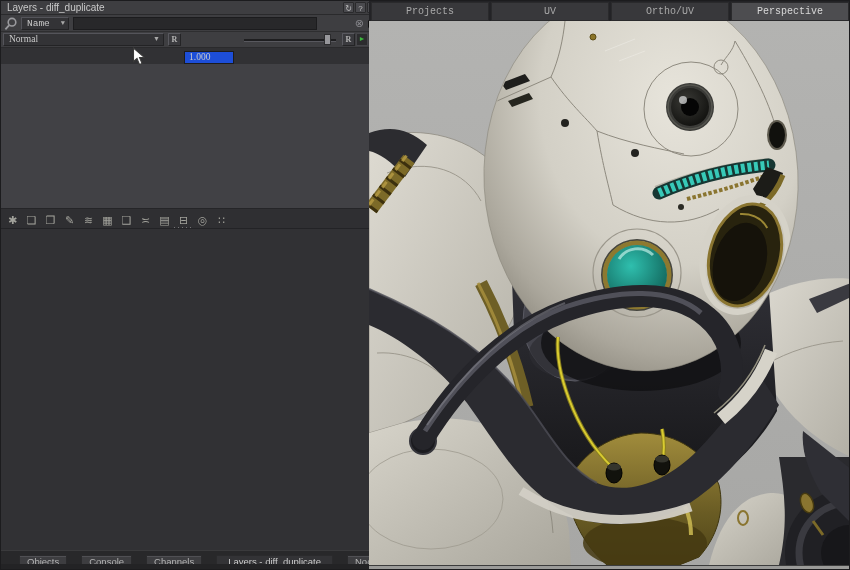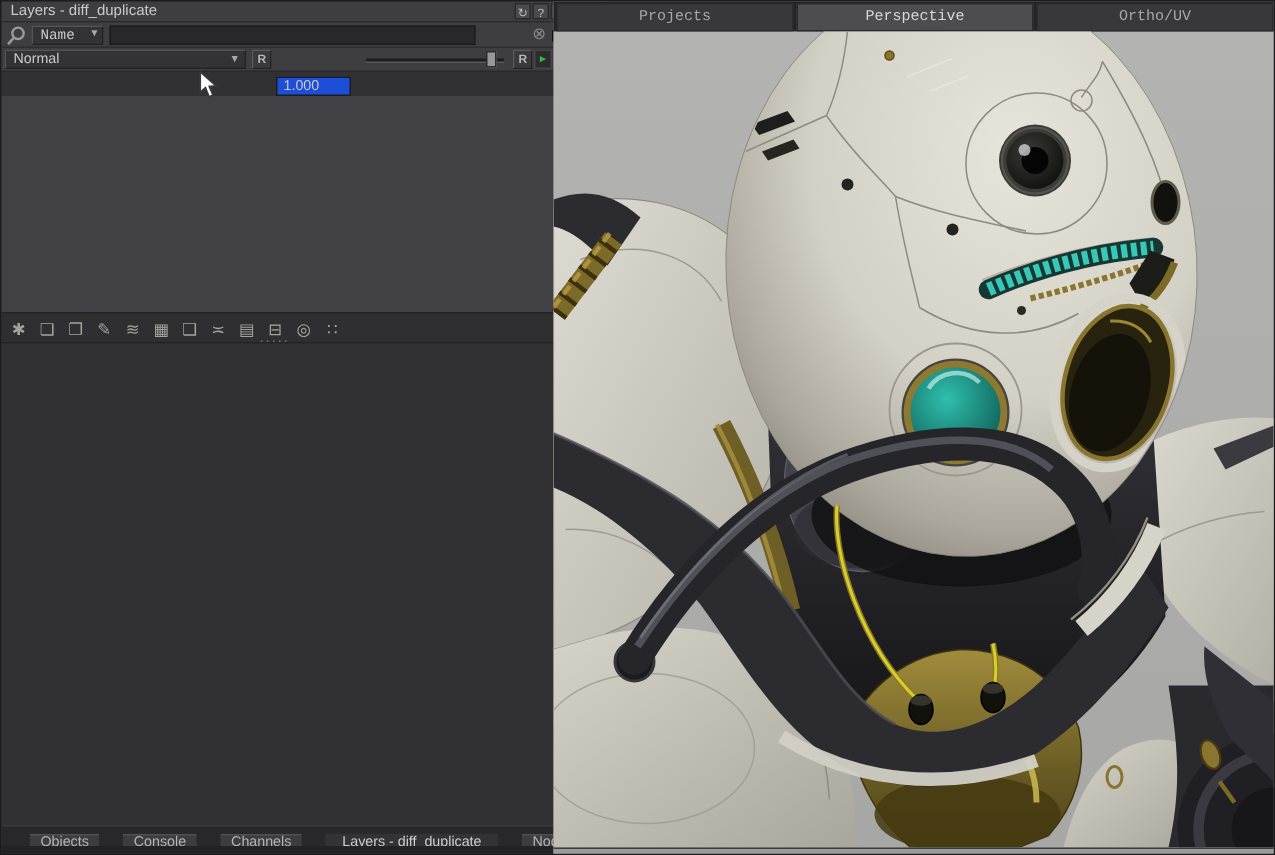--- a/index.html
+++ b/index.html
@@ -22,21 +22,21 @@
   .mag { position:absolute; left:3px; top:2px; }
   .combo { position:absolute; height:13px; background:#333336; border:1px solid #54545a; border-bottom-color:#232325; border-right-color:#232325; border-radius:1px; color:#c9c9c9; font-size:9.5px; line-height:11px; padding-left:5px; }
   .combo .arrow { position:absolute; right:3px; top:0; font-size:7px; color:#a8a8a8; }
   .name-combo { left:20px; top:2px; width:48px;font-family:Liberation Mono, monospace; }
   .search-input { position:absolute; left:72px; top:2px; width:244px; height:13px; background:#28282a; border:1px solid #1c1c1e; color:#d0d0d0; font-size:9.5px; padding:0 3px; outline:none; }
   .clear-ico { position:absolute; right:40px; top:1px; font-size:11px; color:#87878c; line-height:14px; }
   .toggle { position:absolute; right:21px; top:5px; width:15px; height:8px; background:#1d1d1f; border:1px solid #0e0e0f; border-radius:1px; }
   .toggle .knob { position:absolute; right:0; top:0; width:7px; height:6px; background:#8e8e92; }
   .status-dot { position:absolute; right:8px; top:5px; width:7px; height:7px; border-radius:50%; background:var(--status,#2db92d); box-shadow:0 0 2px var(--status,#2db92d); }
 
-  .blend-row { position:absolute; left:0; top:31px; width:100%; height:16px; background:#3e3e41; border-bottom:1px solid #2a2a2c; }
+  .blend-row { position:absolute; left:0; top:31px; width:100%; height:16px; background:#3e3e41; border-bottom:1px solid #2a2a2c;font-family:Liberation Serif, serif; }
   .blend-combo { left:2px; top:1px; width:161px; }
   .r-btn { position:absolute; top:1px; width:13px; height:13px; background:#3a3a3e; border:1px solid #59595f; border-bottom-color:#242426; border-right-color:#242426; color:#b5b5b5; font-size:8px; font-weight:bold; text-align:center; line-height:11px; border-radius:1px; }
   .amount-field { position:absolute; left:183px; top:19px; width:50px; height:13px; background:#1d4ed8; border:1px solid #1c1c1e; color:#c9c9c9; font-size:9.5px; line-height:11px; padding-left:4px; }
   .slider { position:absolute; left:243px; top:1px; width:92px; height:14px; }
   .slider .track { position:absolute; left:0; right:0; top:6px; height:3px; background:#1e1e20; border-bottom:1px solid #58585e; }
   .slider .handle { position:absolute; top:1px; width:7px; height:11px; margin-left:-6px; background:#97979b; border:1px solid #2c2c2e; }
   .green-btn { position:absolute; left:355px; top:1px; width:12px; height:13px; background:#2c2c2e; border:1px solid #454549; color:#3cb53c; font-size:7px; text-align:center; line-height:11px; }
 
   .layer-row { position:absolute; left:0; top:47px; width:100%; height:16px; background:#47474a; border-bottom:1px solid #2c2c2e; }
   .layer-row .eye { position:absolute; left:17px; top:3px; }
@@ -132,22 +132,23 @@
     <div class="bottom-edge"></div>
 
     <svg class="cursor" width="14" height="20" viewBox="0 0 14 20">
       <path d="M1.5,1 L1.5,14.5 L5,11.5 L7.4,17.5 L10,16.4 L7.5,10.6 L12,10.2 Z" fill="#ffffff" stroke="#3a3a3a" stroke-width="1.1"></path>
     </svg>
   </div>
 
   <div class="viewport">
     <div class="vp-tabs">
         <div class="vtab">Projects</div>
+        <div class="vtab">UV</div>
+        <div class="vtab">Ortho/UV</div>
         <div class="vtab active">Perspective</div>
-        <div class="vtab">Ortho/UV</div>
       </div>
 
     <svg class="vp-canvas" viewBox="0 0 482 544" preserveAspectRatio="none">
       <defs>
         <linearGradient id="bgG" x1="0" y1="0" x2="0" y2="1">
           <stop offset="0" stop-color="#b3b3b1"></stop>
             <stop offset="1" stop-color="#a7a7a5"></stop>
         </linearGradient>
         <radialGradient id="headG" cx="0.62" cy="0.3" r="0.78">
           <stop offset="0" stop-color="#e7e4db"></stop>

